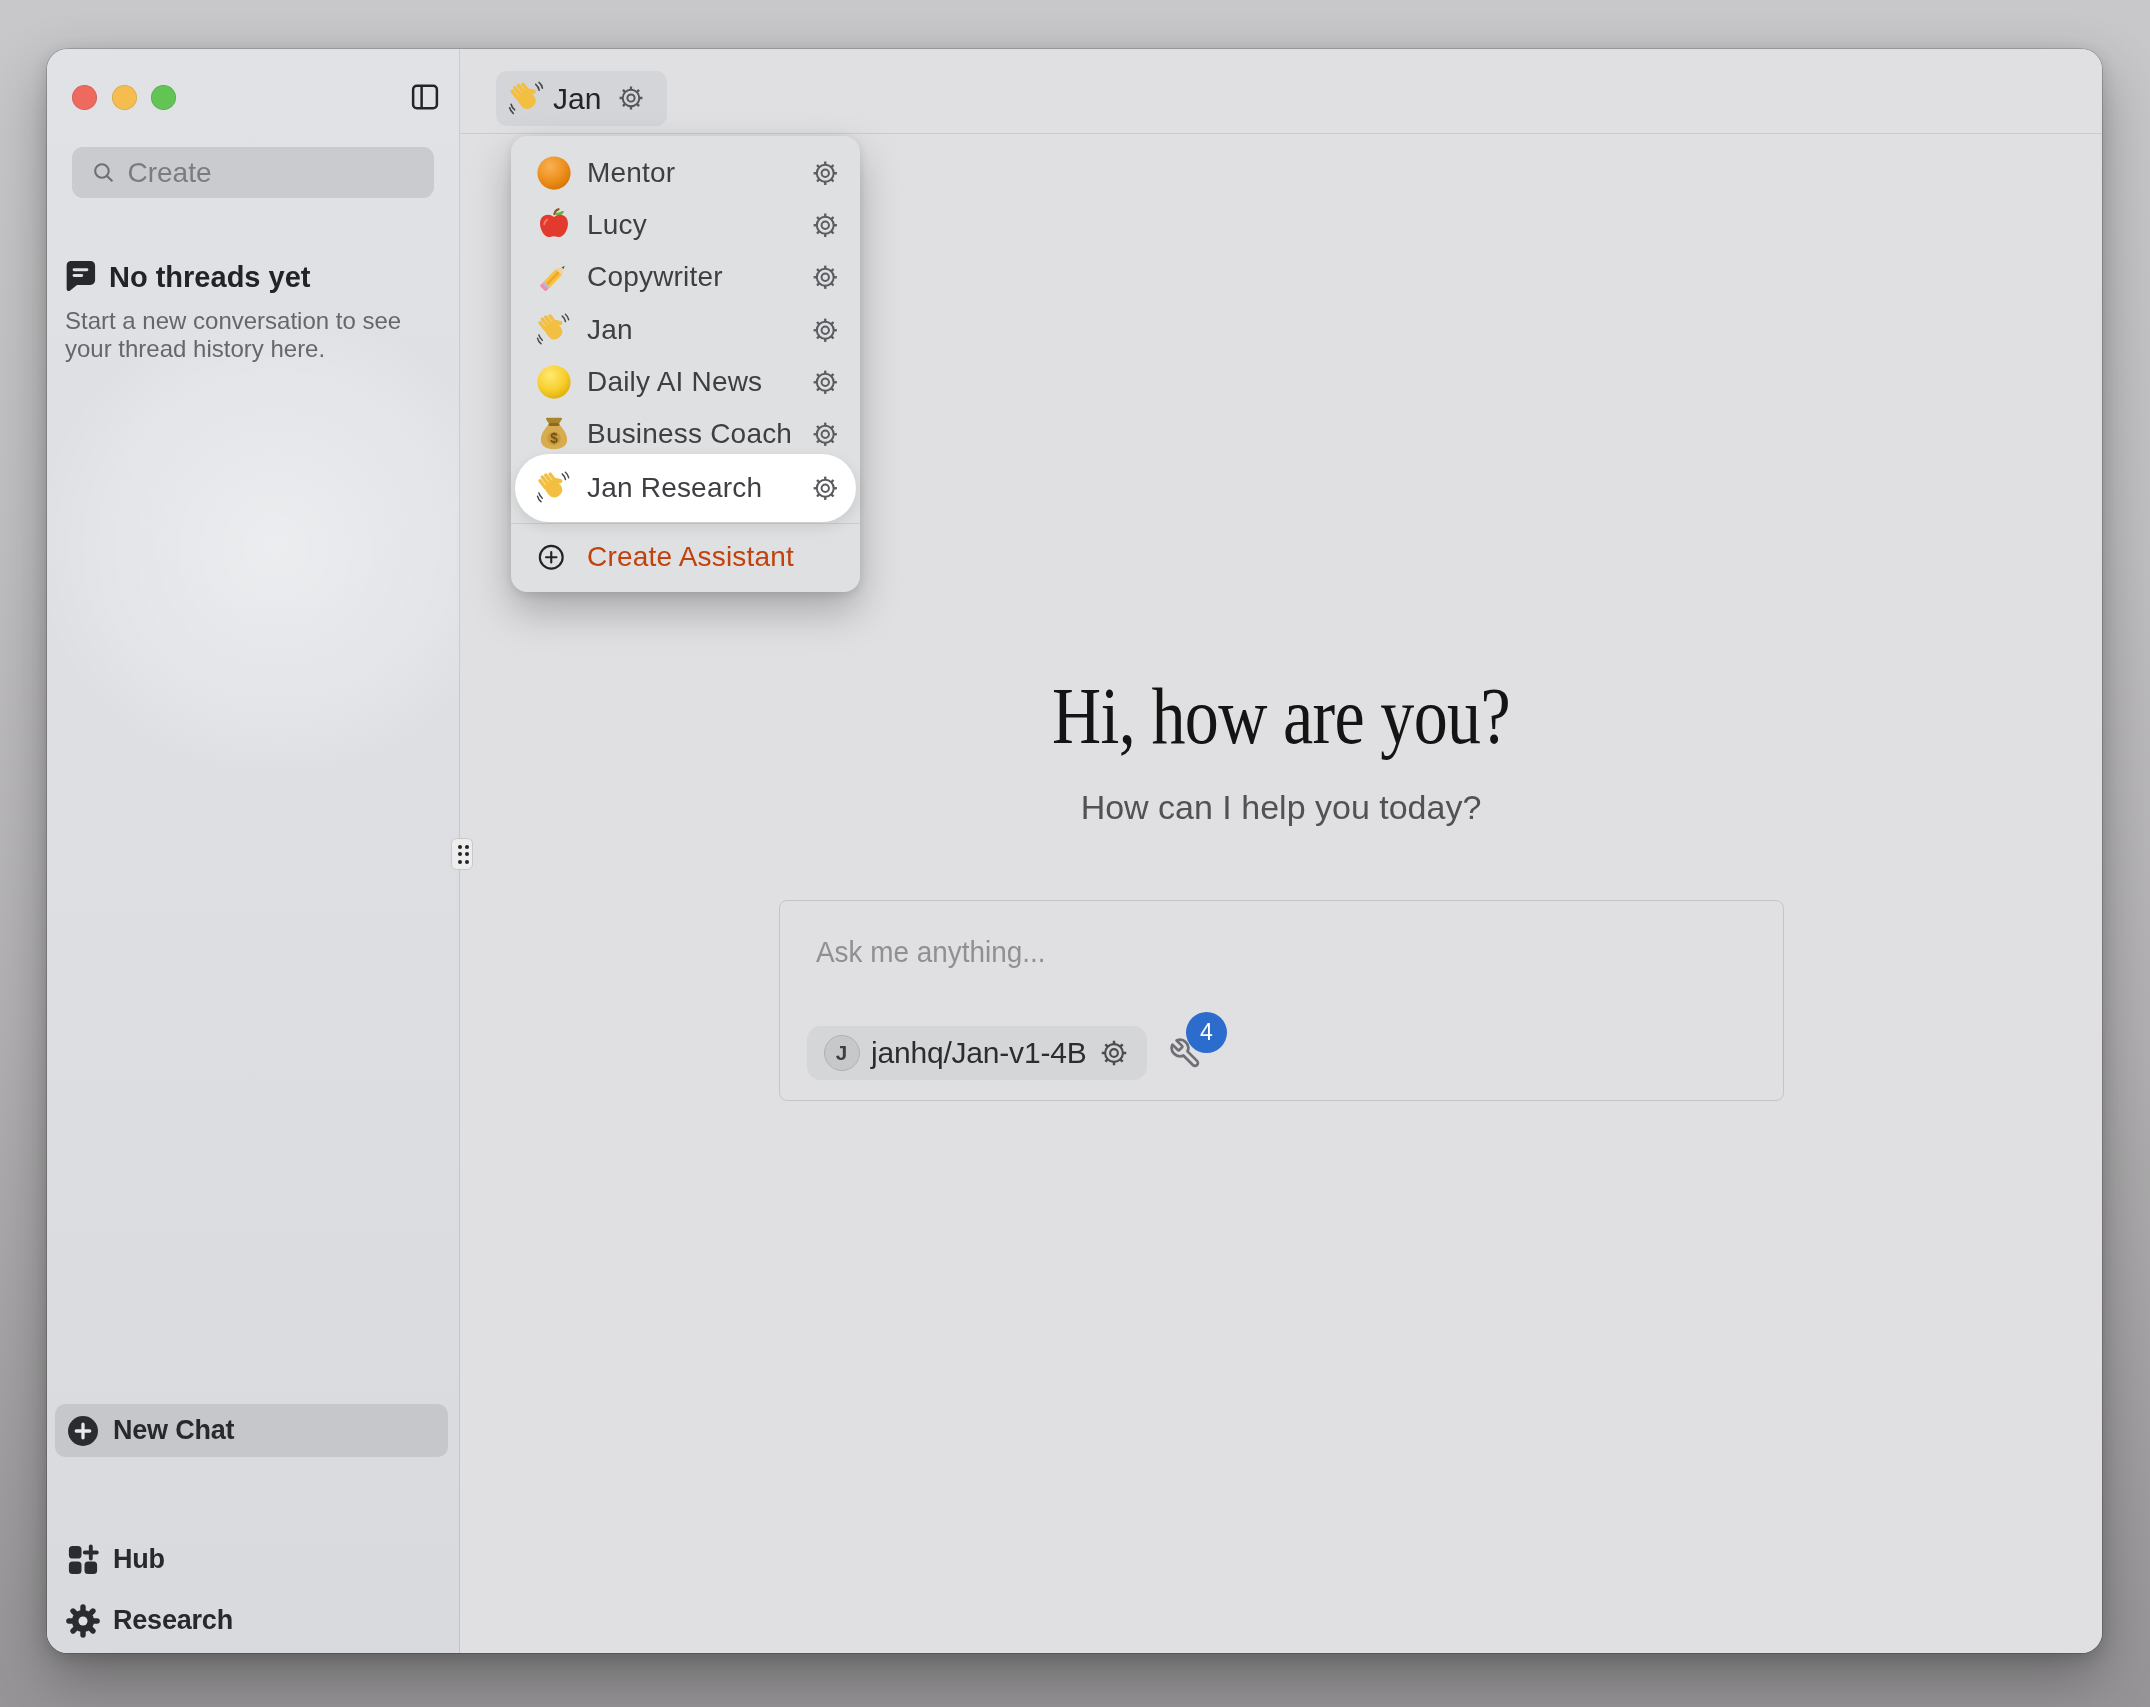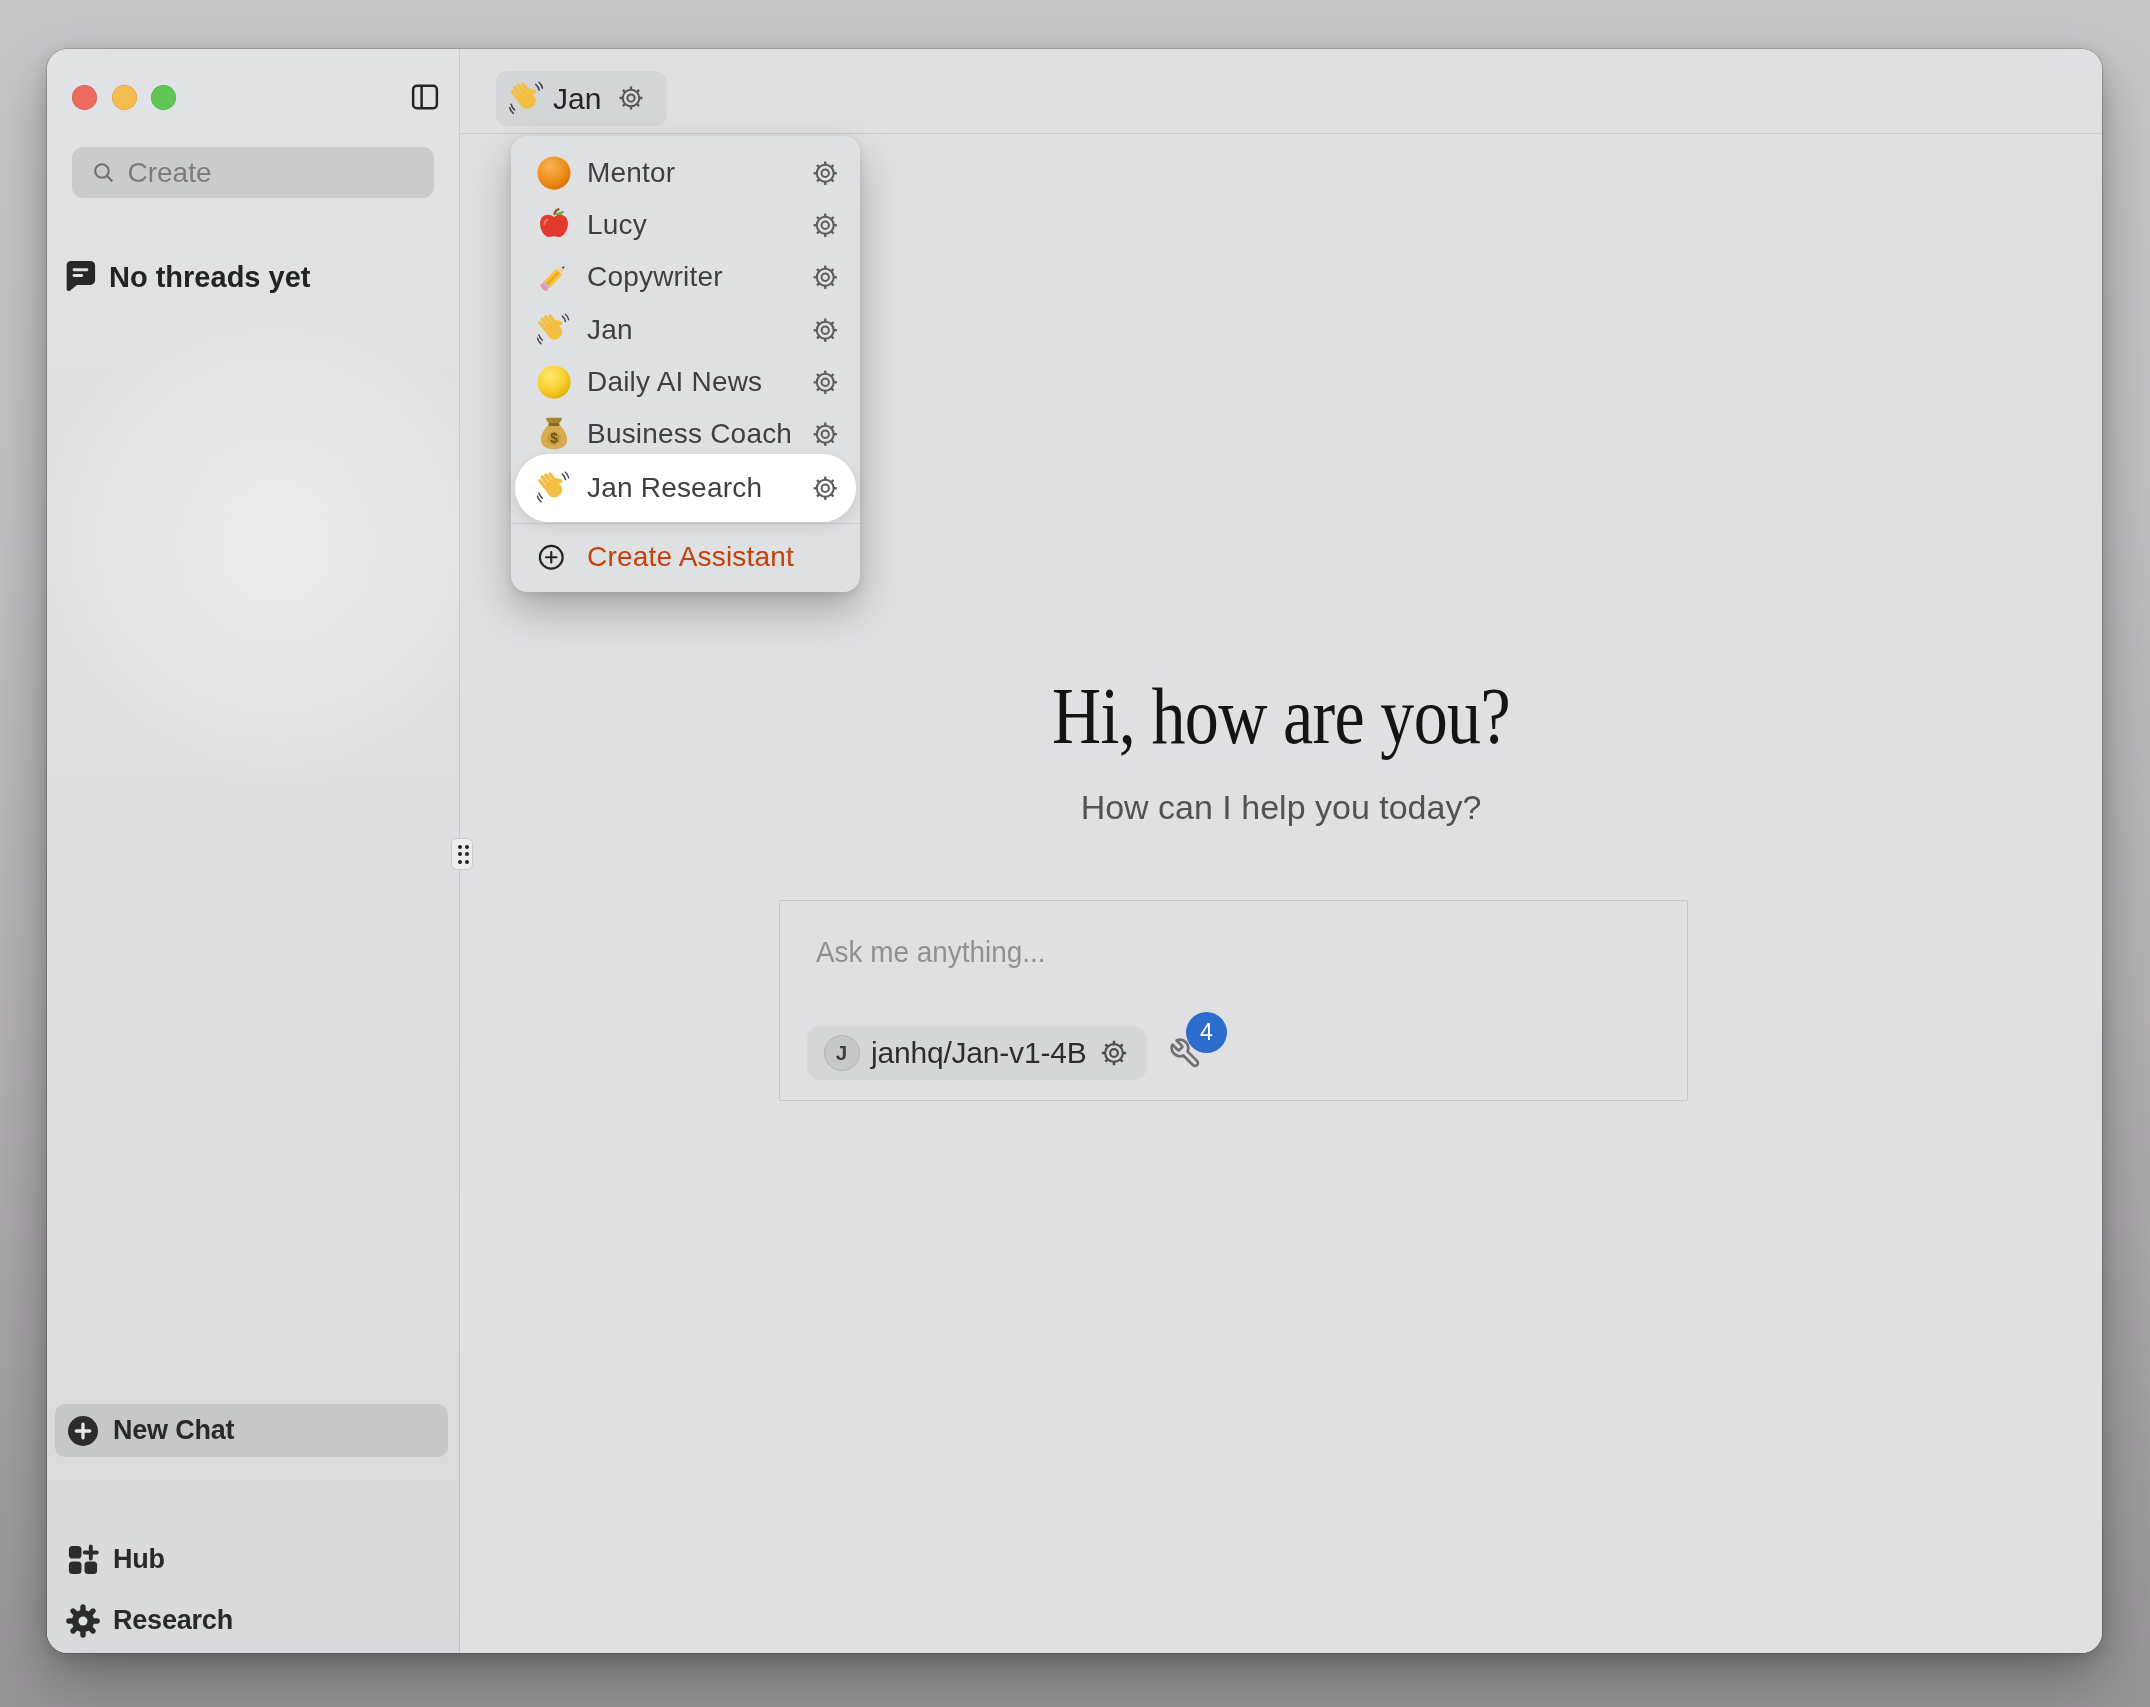--- a/index.html
+++ b/index.html
@@ -23,21 +23,21 @@
 .mrow{position:absolute;left:0;width:100%;height:52px;}
 .memo{position:absolute;left:24px;top:50%;margin-top:-19px;width:38px;height:38px;}
 .mlab{position:absolute;left:76px;top:0;line-height:52px;font-size:28px;color:#3e3f42;letter-spacing:0.2px;}
 .mgear{position:absolute;left:300px;top:50%;margin-top:-14.2px;width:28.5px;height:28.5px;}
 .pill{position:absolute;left:4px;top:318px;width:341px;height:68px;border-radius:34px;background:#ffffff;
   box-shadow:0 4.7px 14.2px rgba(0,0,0,.10);}
 .msep{position:absolute;left:0px;top:387px;width:100%;height:0.8px;background:rgba(0,0,0,.09);}
 .hero-h{position:absolute;left:0;width:100%;top:627px;text-align:center;
   font-family:"Liberation Serif",serif;font-size:81px;line-height:1;color:#141414;letter-spacing:-0.8px;transform:scaleX(.84);}
 .hero-s{position:absolute;left:0;width:100%;top:741px;text-align:center;font-size:34px;line-height:1;color:#515255;}
-.inbox{position:absolute;left:319px;top:851px;width:909px;height:201px;border-radius:2px;
+.inbox{position:absolute;left:319px;top:851px;width:1005px;height:201px;border-radius:8px;
   border:1.6px solid #c5c5c7;box-sizing:border-box;}
 .ph{position:absolute;left:36px;top:34px;font-size:30px;color:#8f9094;transform-origin:left;transform:scaleX(.93);}
 .mchip{position:absolute;left:27px;top:125px;width:340px;height:54px;border-radius:13.4px;background:#d5d6d8;}
 .javt{position:absolute;left:16.6px;top:8.7px;width:36px;height:36px;border-radius:50%;background:#c7c8ca;
   border:1.6px solid #b0b1b4;box-sizing:border-box;text-align:center;line-height:33px;font-size:20.6px;font-weight:bold;color:#3e3f42;}
 .jlab{position:absolute;left:64px;top:0;line-height:54px;font-size:30px;color:#2c2d30;font-weight:400;letter-spacing:-0.2px;}
 .badge{position:absolute;left:406px;top:111px;width:41px;height:41px;border-radius:50%;background:#2b6ccd;
   color:#fff;text-align:center;line-height:41px;font-size:23px;}
 .nt-t{position:absolute;left:62px;top:212px;font-size:29px;font-weight:bold;color:#222326;line-height:32px;}
 .nt-p{position:absolute;left:18px;top:258px;width:348px;font-size:24px;line-height:28px;color:#66676c;}
@@ -67,20 +67,21 @@
           <line x1="15.3" y1="15.3" x2="20.5" y2="20.5"></line>
         </svg>
       <span style="position:absolute;left:56px;line-height:51px;font-size:28px;color:#7b7c81;">Create</span>
     </div>
     <svg style="position:absolute;left:16px;top:209px;" width="35" height="35" viewBox="0 0 24 24">
         <path fill="#27282b" d="M5.2 2h13.6A3.2 3.2 0 0 1 22 5.2v10.1a3.2 3.2 0 0 1-3.2 3.2H9.6l-4.9 3.9c-.9.7-2.2.1-2.2-1.1V5.2A3.2 3.2 0 0 1 5.2 2z"></path>
         <rect x="6.6" y="7" width="10.8" height="2" rx="1" fill="#dfe1e5"></rect>
         <rect x="6.6" y="11" width="7.2" height="2" rx="1" fill="#dfe1e5"></rect>
       </svg>
     <div class="nt-t">No threads yet</div>
+    <div class="nt-p">Start a new conversation to see your thread history here.</div>
 
     <div class="navrow" style="top:1355px;background:#c6c7ca;">
       <svg class="nico" viewBox="0 0 24 24">
           <circle cx="12" cy="12" r="10" fill="#2b2c2f"></circle>
           <path d="M12 7.5v9M7.5 12h9" stroke="#e8e9eb" stroke-width="2.2" stroke-linecap="round"></path>
         </svg>
       <span class="nlab">New Chat</span>
     </div>
     <div class="navrow" style="top:1484px;">
       <svg class="nico" viewBox="0 0 24 24">

